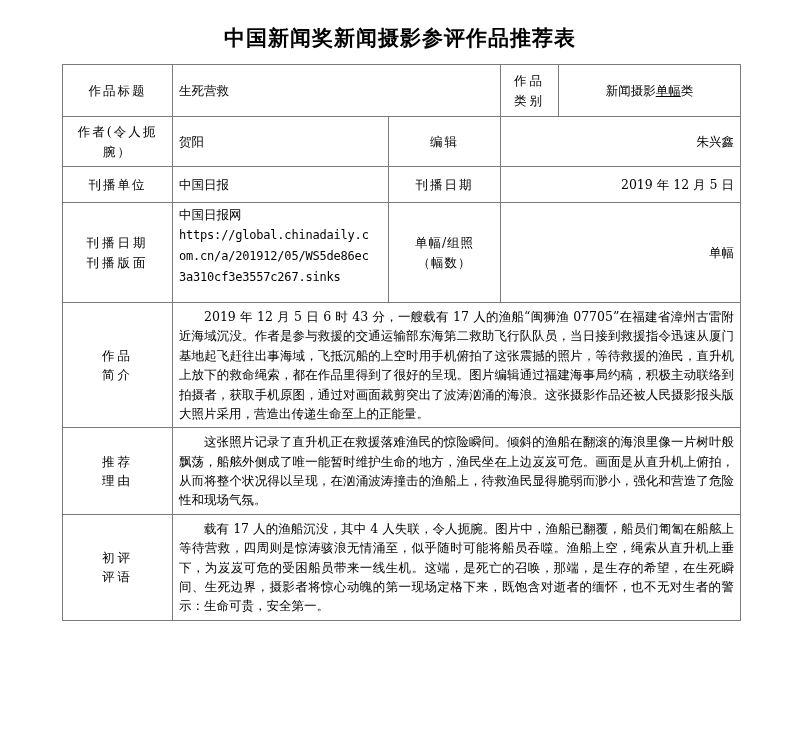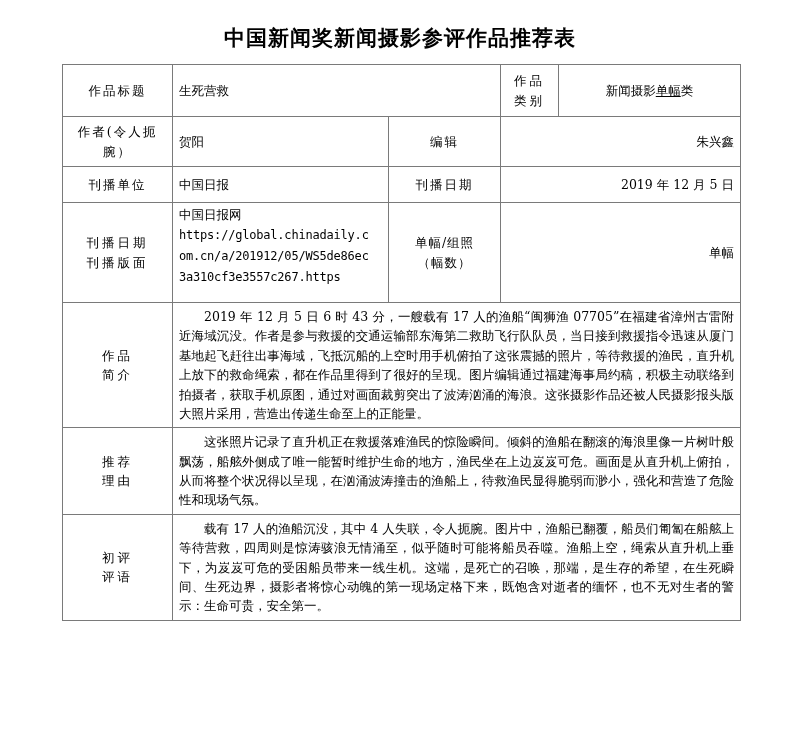--- a/index.html
+++ b/index.html
@@ -174,21 +174,21 @@
         <td class="lbl">
           <span class="label-stack">
             <span>刊播日期</span>
             <span>刊播版面</span>
           </span>
         </td>
         <td style="vertical-align:top;padding-top:1px;">
           <div class="pub-name">中国日报网</div>
           <div class="mono">https://global.chinadaily.c</div>
           <div class="mono">om.cn/a/201912/05/WS5de86ec</div>
-          <div class="mono">3a310cf3e3557c267.https</div>
+          <div class="mono">3a310cf3e3557c267.sinks</div>
         </td>
         <td class="lbl-sm">
           <span class="label-stack">
             <span style="letter-spacing:1px;">单幅/组照</span>
             <span style="letter-spacing:1px;">（幅数）</span>
           </span>
         </td>
         <td class="val-mid" colspan="2">单幅</td>
       </tr>
 

